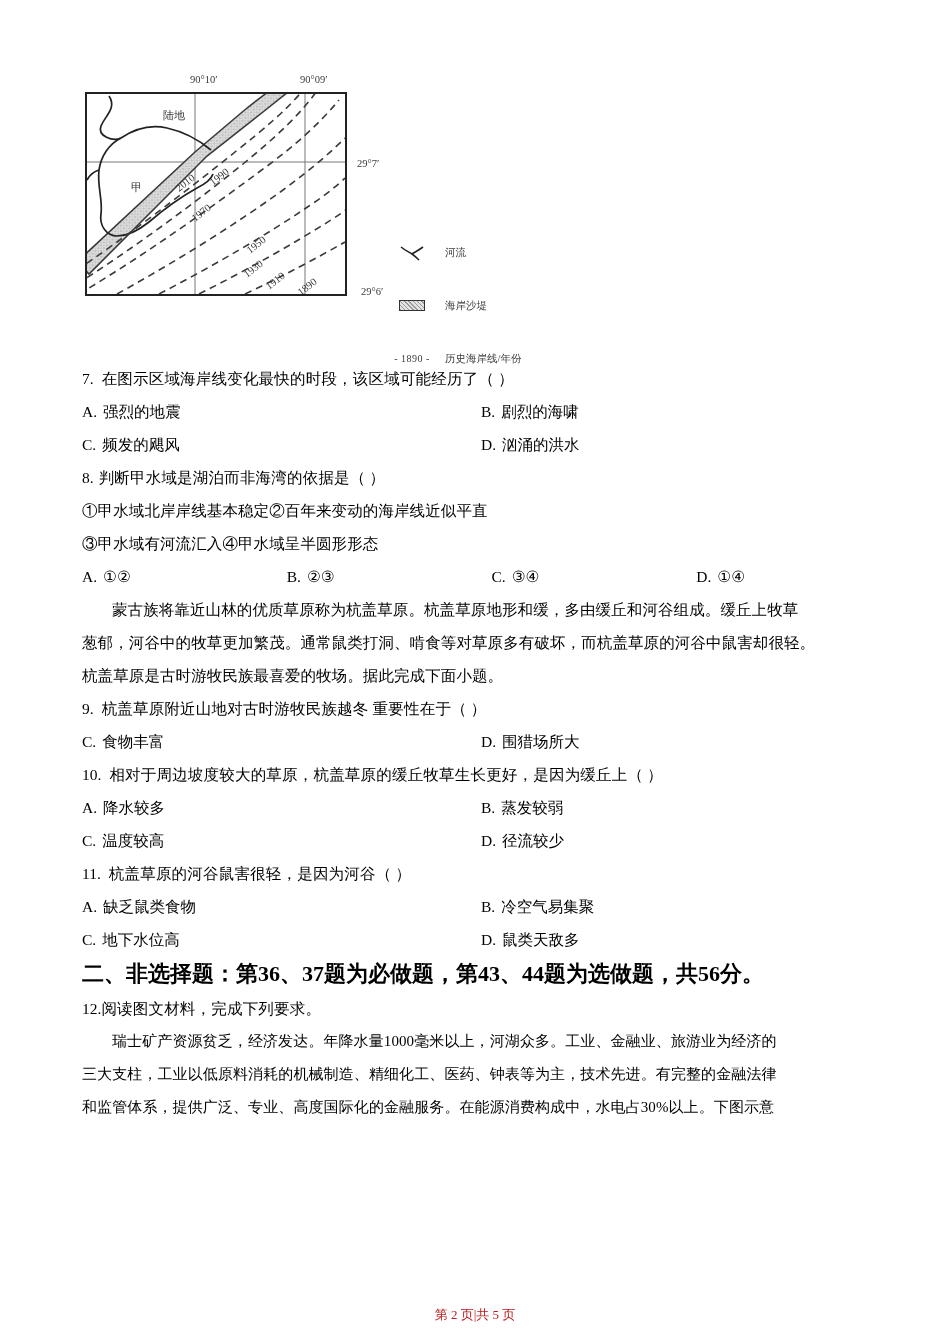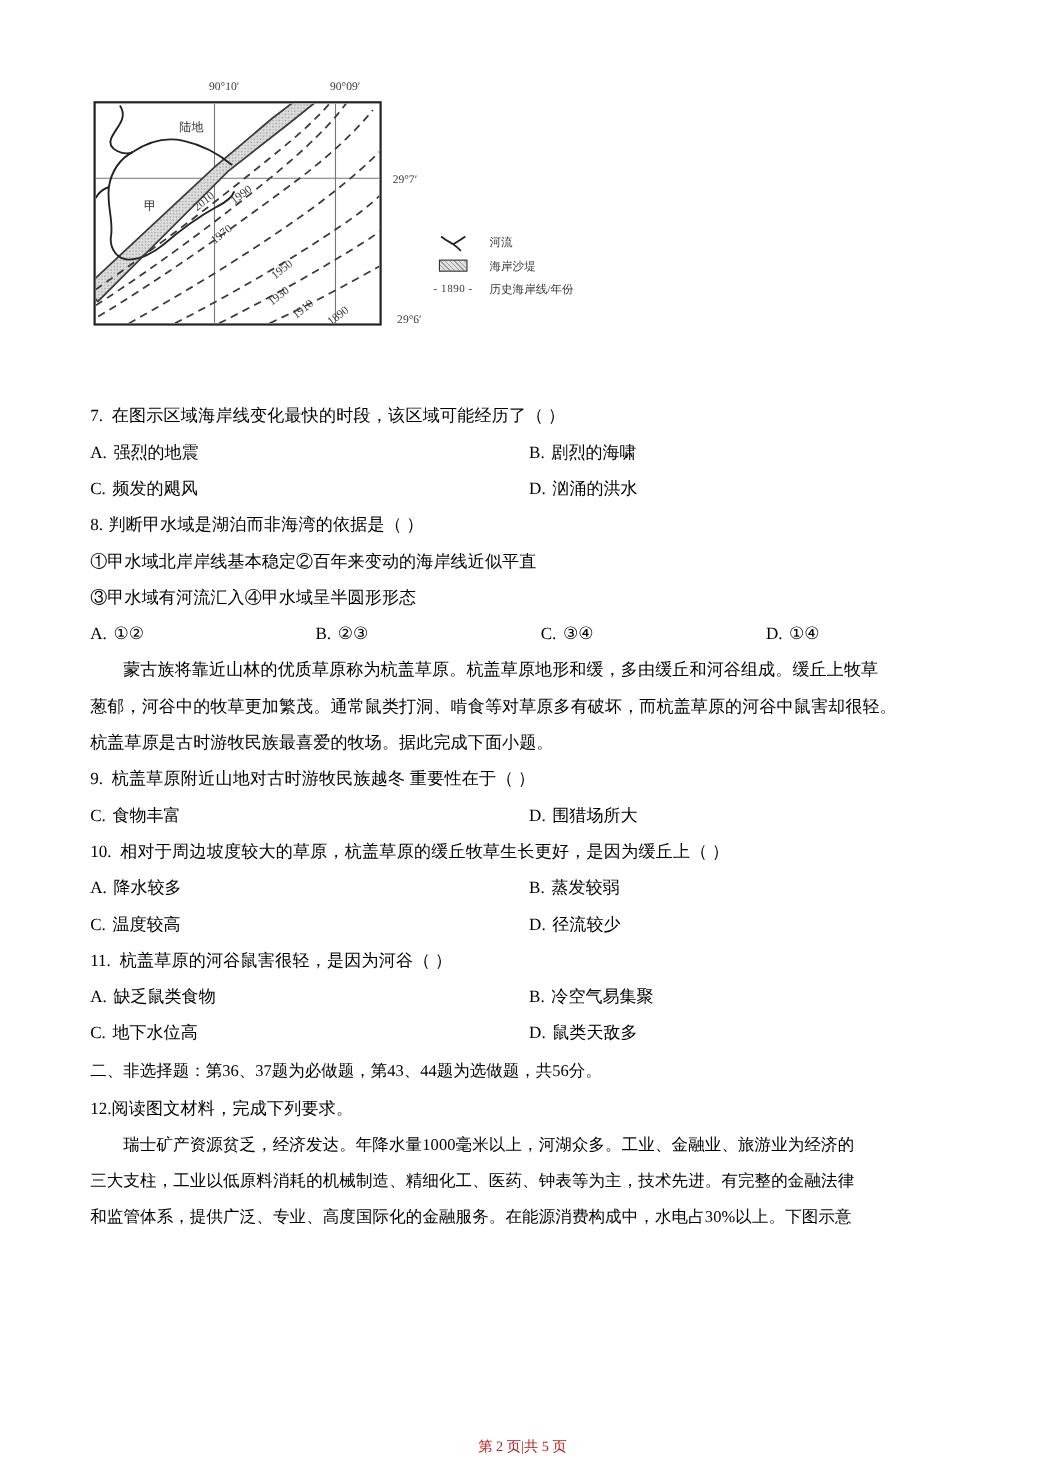--- a/index.html
+++ b/index.html
@@ -66,20 +66,21 @@
     left: 300px;
     top: 152px;
     width: 170px;
     font-size: 10.5px;
     color: #3a3a3a;
   }
   .legend-row {
     display: flex;
     align-items: center;
     height: 21px;
+    margin-top: 32px;
   }
   .legend-sym {
     width: 54px;
     display: flex;
     align-items: center;
     justify-content: center;
     flex: 0 0 54px;
   }
   .legend-text { padding-left: 6px; white-space: nowrap; }
   .sym-ridge {
@@ -138,22 +139,22 @@
     align-items: center;
     white-space: nowrap;
     letter-spacing: 0.1px;
   }
   .indent-sp { display:inline-block; width: 30px; }
 
   .section-head {
     height: 36px;
     display: flex;
     align-items: center;
-    font-weight: normal;
-    font-size: 15px;
+    font-weight: bold;
+    font-size: 22px;
     white-space: nowrap;
   }
 
   .para-small { font-size: 15px; }
 
   
   .footer {
     position: absolute;
     left: 0;
     top: 1306px;

